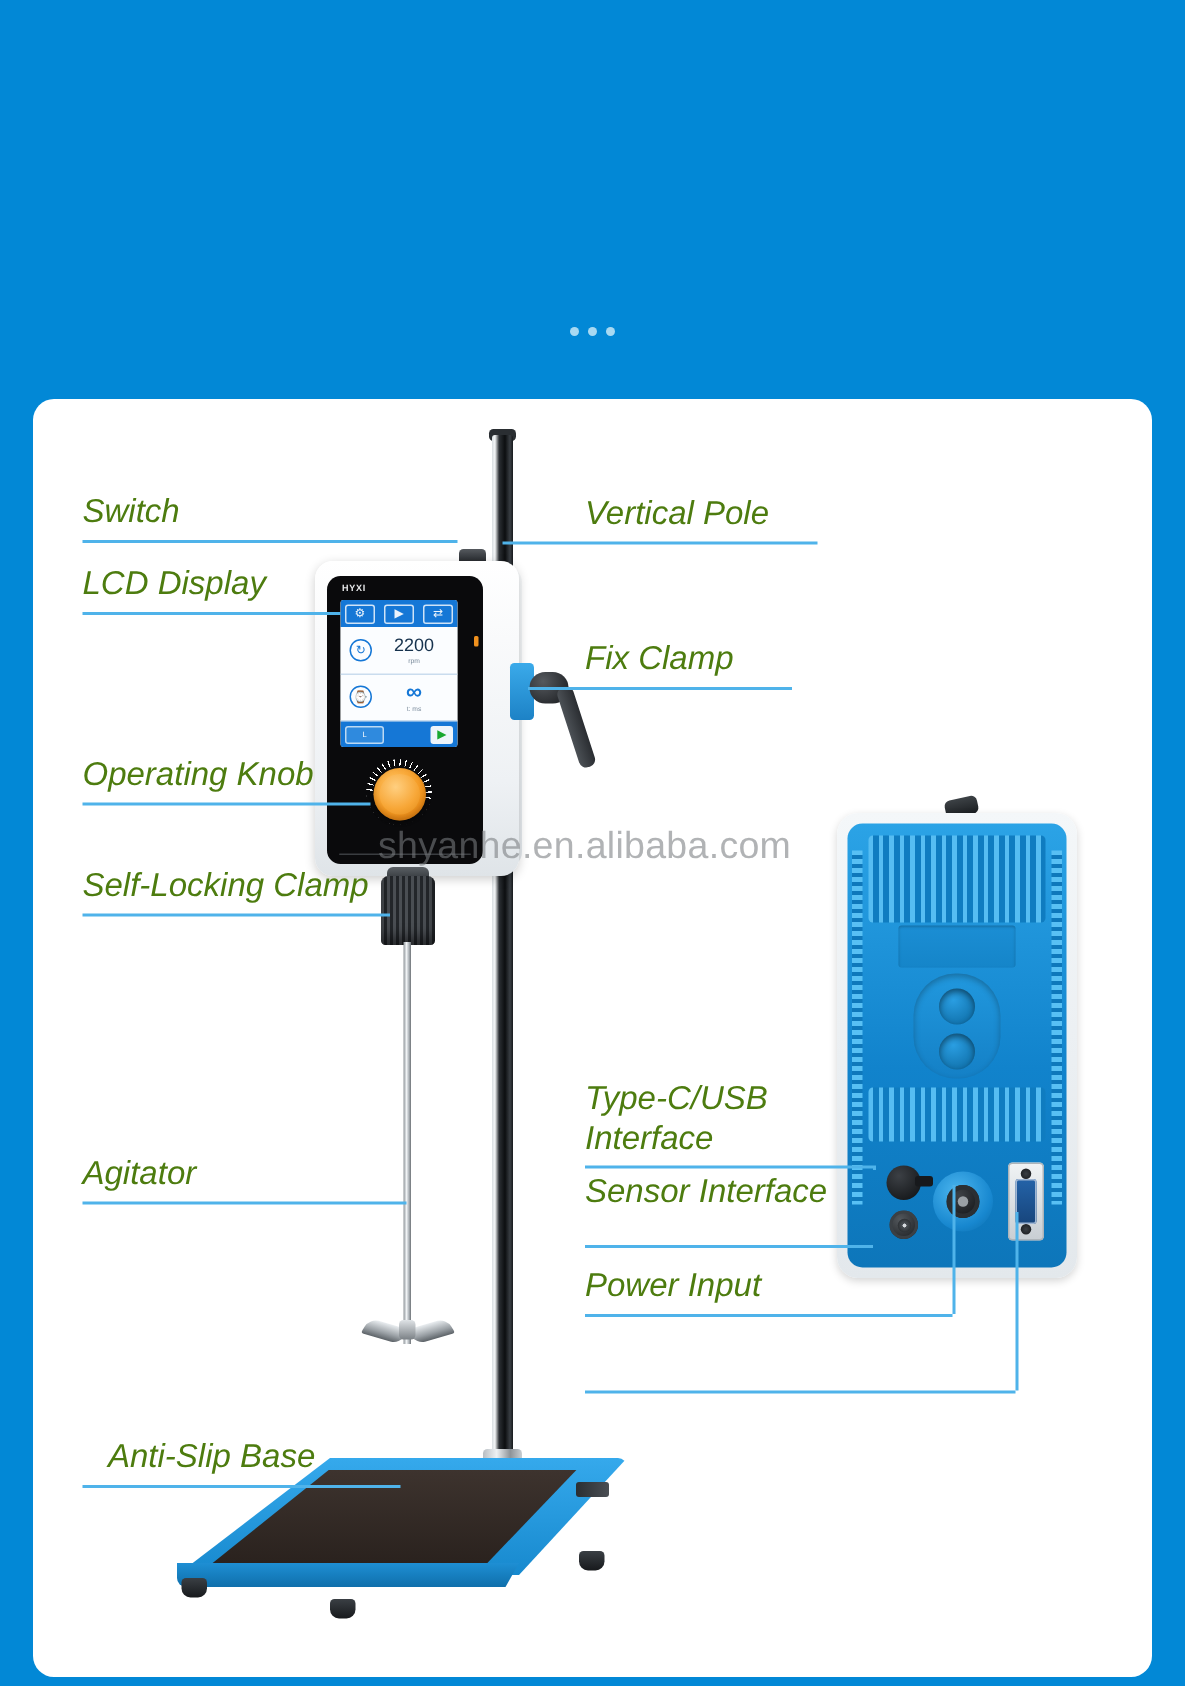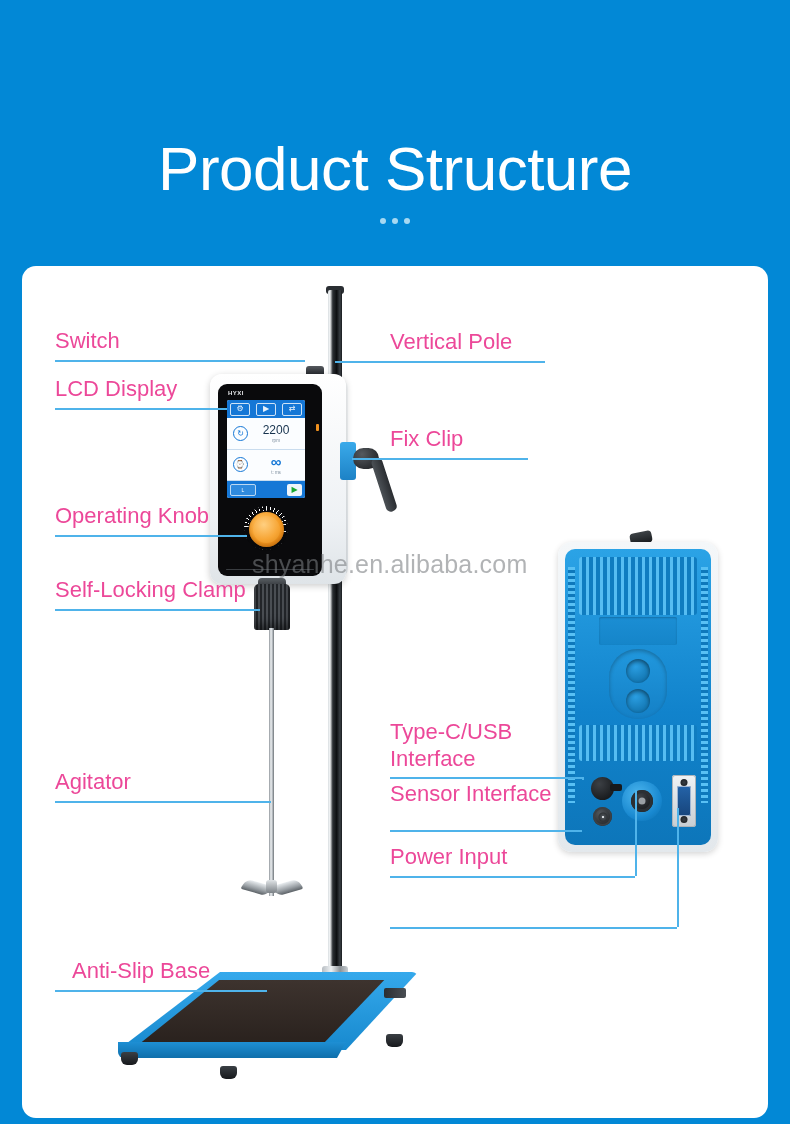--- a/index.html
+++ b/index.html
@@ -27,25 +27,26 @@
   .card {
     position: absolute; left: 22px; top: 266px;
     width: 746px; height: 852px;
     background: #ffffff; border-radius: 14px;
     overflow: hidden;
   }
 
   
   .lbl {
     position: absolute;
-    color: #ec4899;
+    color: #4d7c0f;
     font-size: 22px;
     font-weight: 400;
     white-space: nowrap;
     line-height: 1.15;
+    font-style: italic;
   }
   .leader {
     position: absolute;
     height: 1.6px;
     background: #4fb3ea;
   }
   .leader.v { width: 1.6px; height: auto; }
 
   
   .product { position: absolute; left: 0; top: 0; width: 746px; height: 852px; }
@@ -346,21 +347,20 @@
     color: rgba(120,124,128,.58);
     font-size: 25px; font-weight: 400; white-space: nowrap;
     letter-spacing: .2px;
     text-align: center;
   }
 </style>
 </head>
 <body>
 
 <div class="header">
-  <div class="page-title">Product Structure</div>
   <div class="dots">
     <i></i>
     <i></i>
     <i></i>
   </div>
 </div>
 
 <div class="card">
 
   <div class="product">
@@ -475,21 +475,21 @@
 
   <div class="lbl" style="left:33px; top:503px;">Agitator</div>
   <div class="leader" style="left:33px; top:535px; width:216px;"></div>
 
   <div class="lbl" style="left:50px; top:692px;">Anti-Slip Base</div>
   <div class="leader" style="left:33px; top:724px; width:212px;"></div>
 
   <div class="lbl" style="left:368px; top:63px;">Vertical Pole</div>
   <div class="leader" style="left:313px; top:95px; width:210px;"></div>
 
-  <div class="lbl" style="left:368px; top:160px;">Fix Clip</div>
+  <div class="lbl" style="left:368px; top:160px;">Fix Clamp</div>
   <div class="leader" style="left:330px; top:192px; width:176px;"></div>
 
   <div class="lbl" style="left:368px; top:453px; line-height:1.22;">
     <div>Type-C/USB</div>
     <div> Interface</div>
   </div>
   <div class="leader" style="left:368px; top:511px; width:192px;"></div>
   <div class="leader v" style="left:560px; top:511px; height:3px; width:1.6px;"></div>
 
   <div class="lbl" style="left:368px; top:516px; line-height:1.08;">

